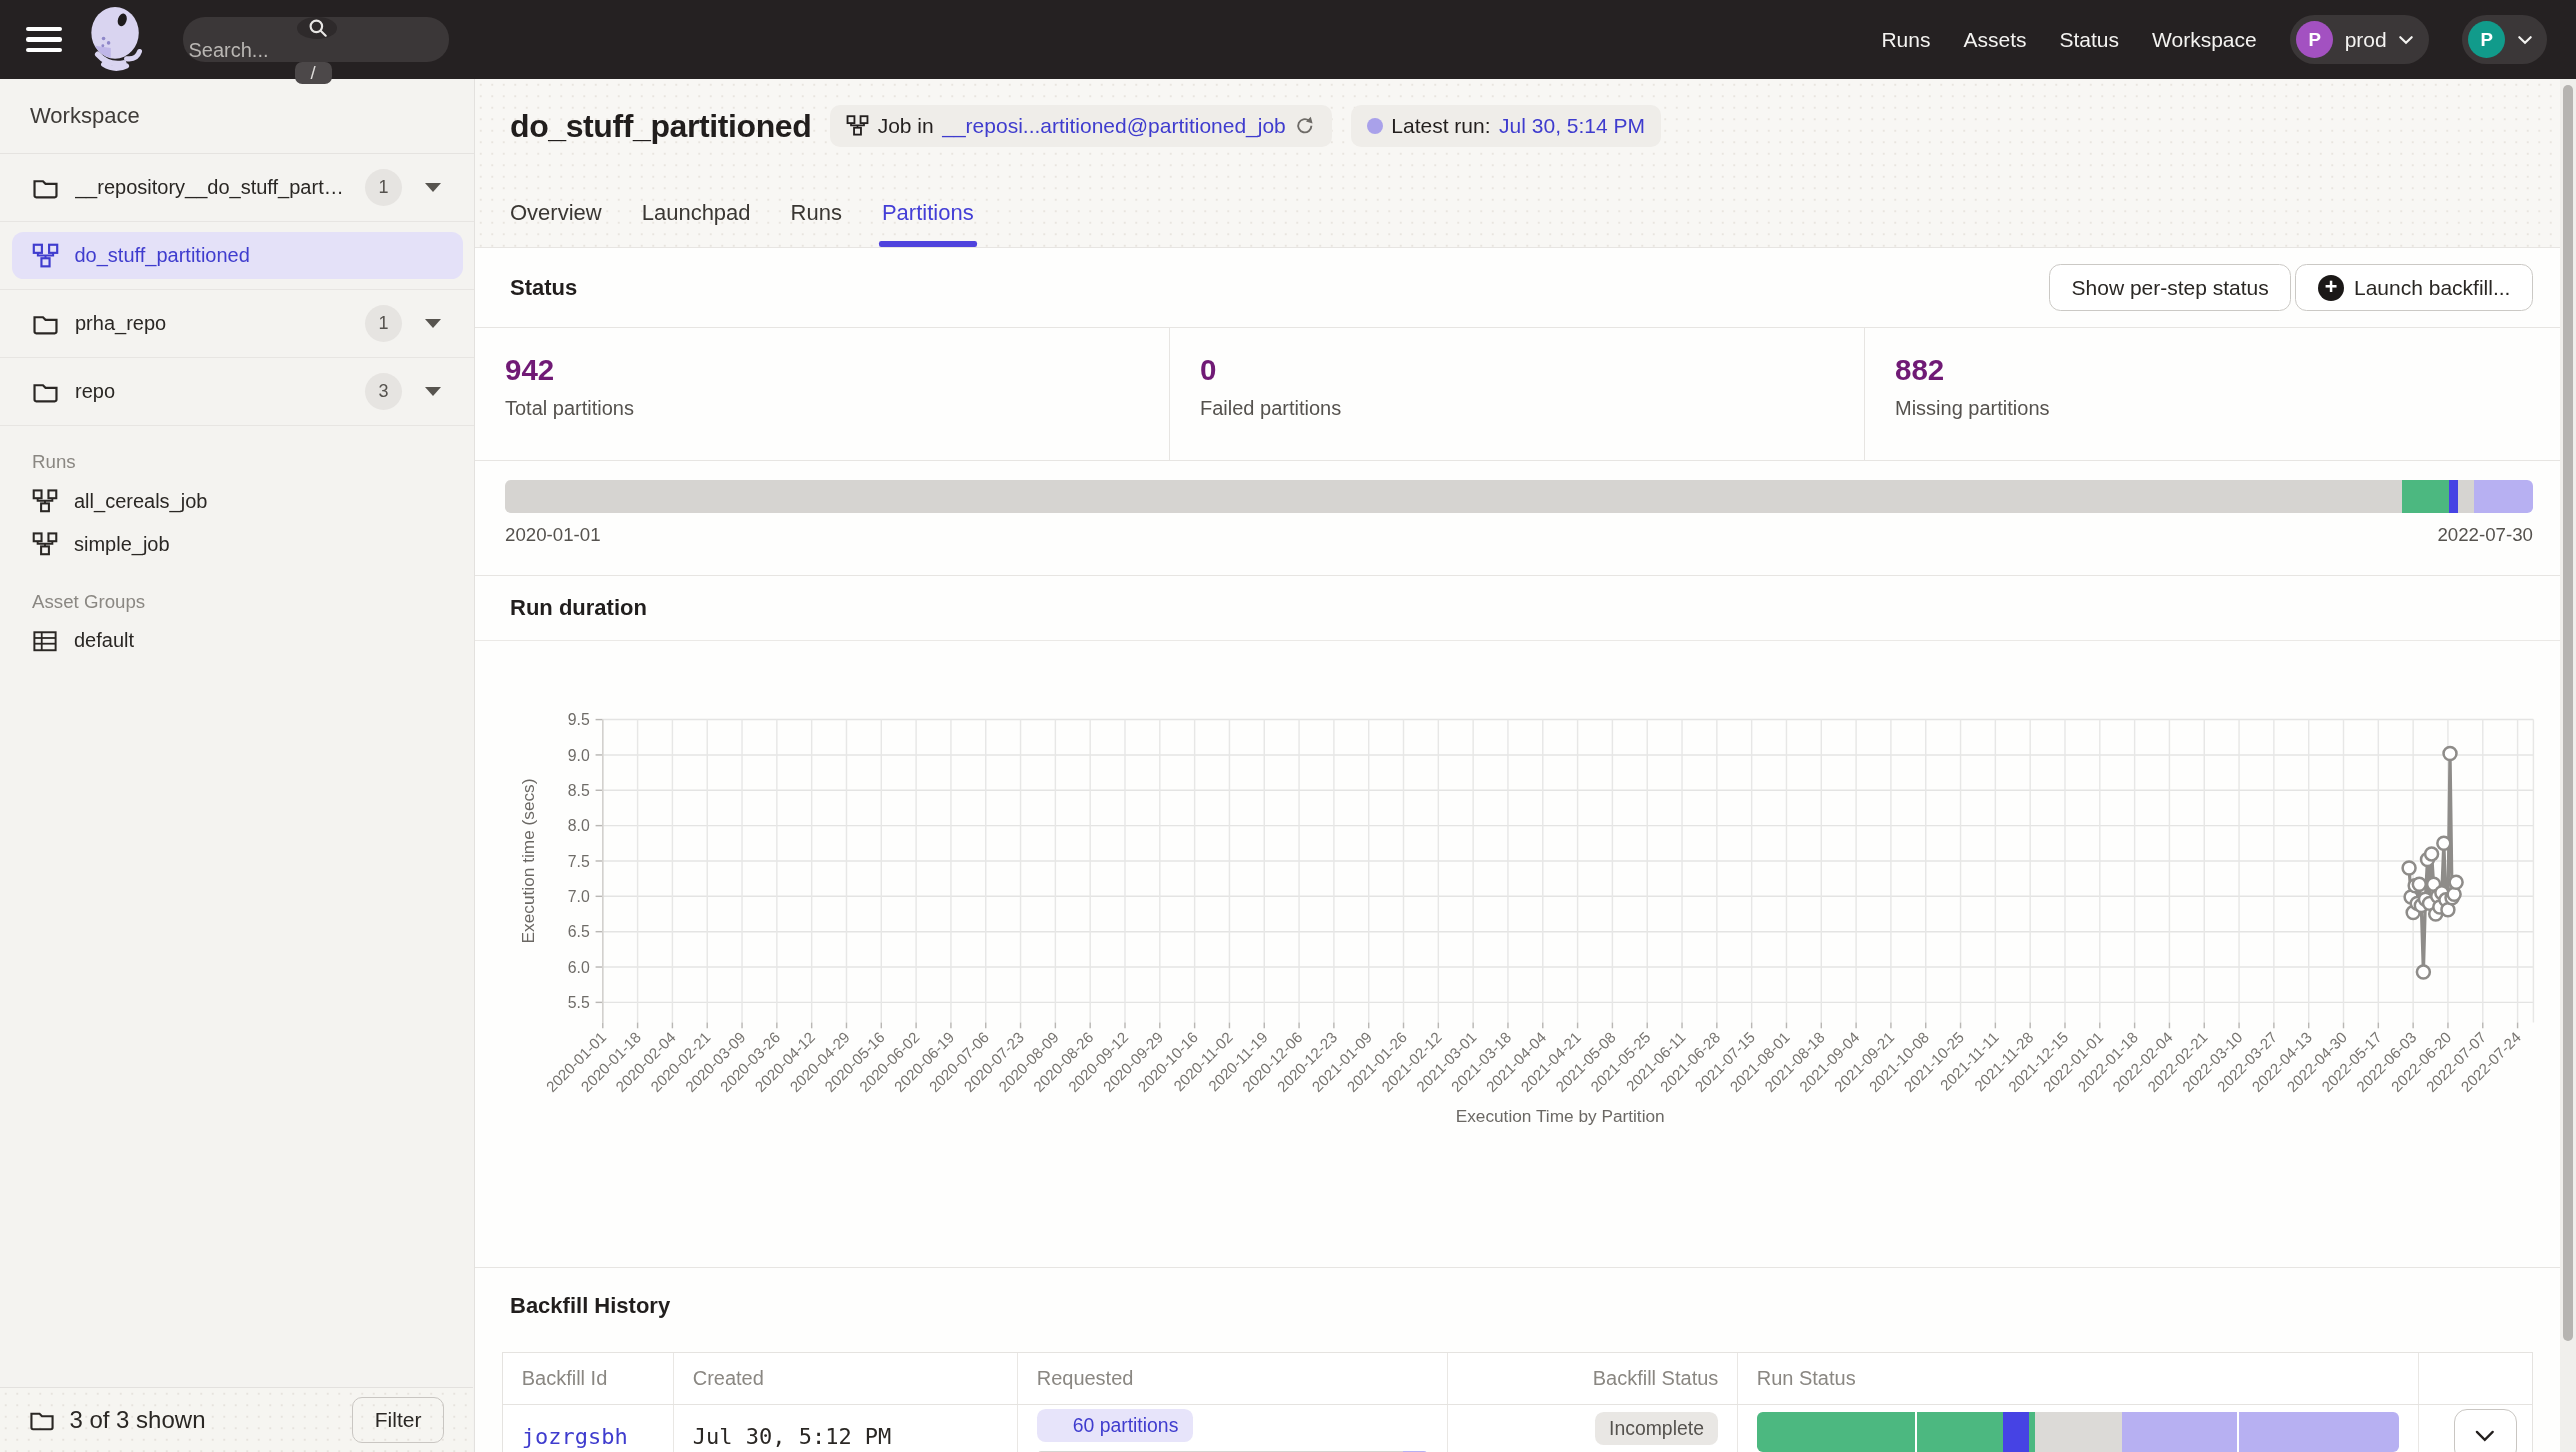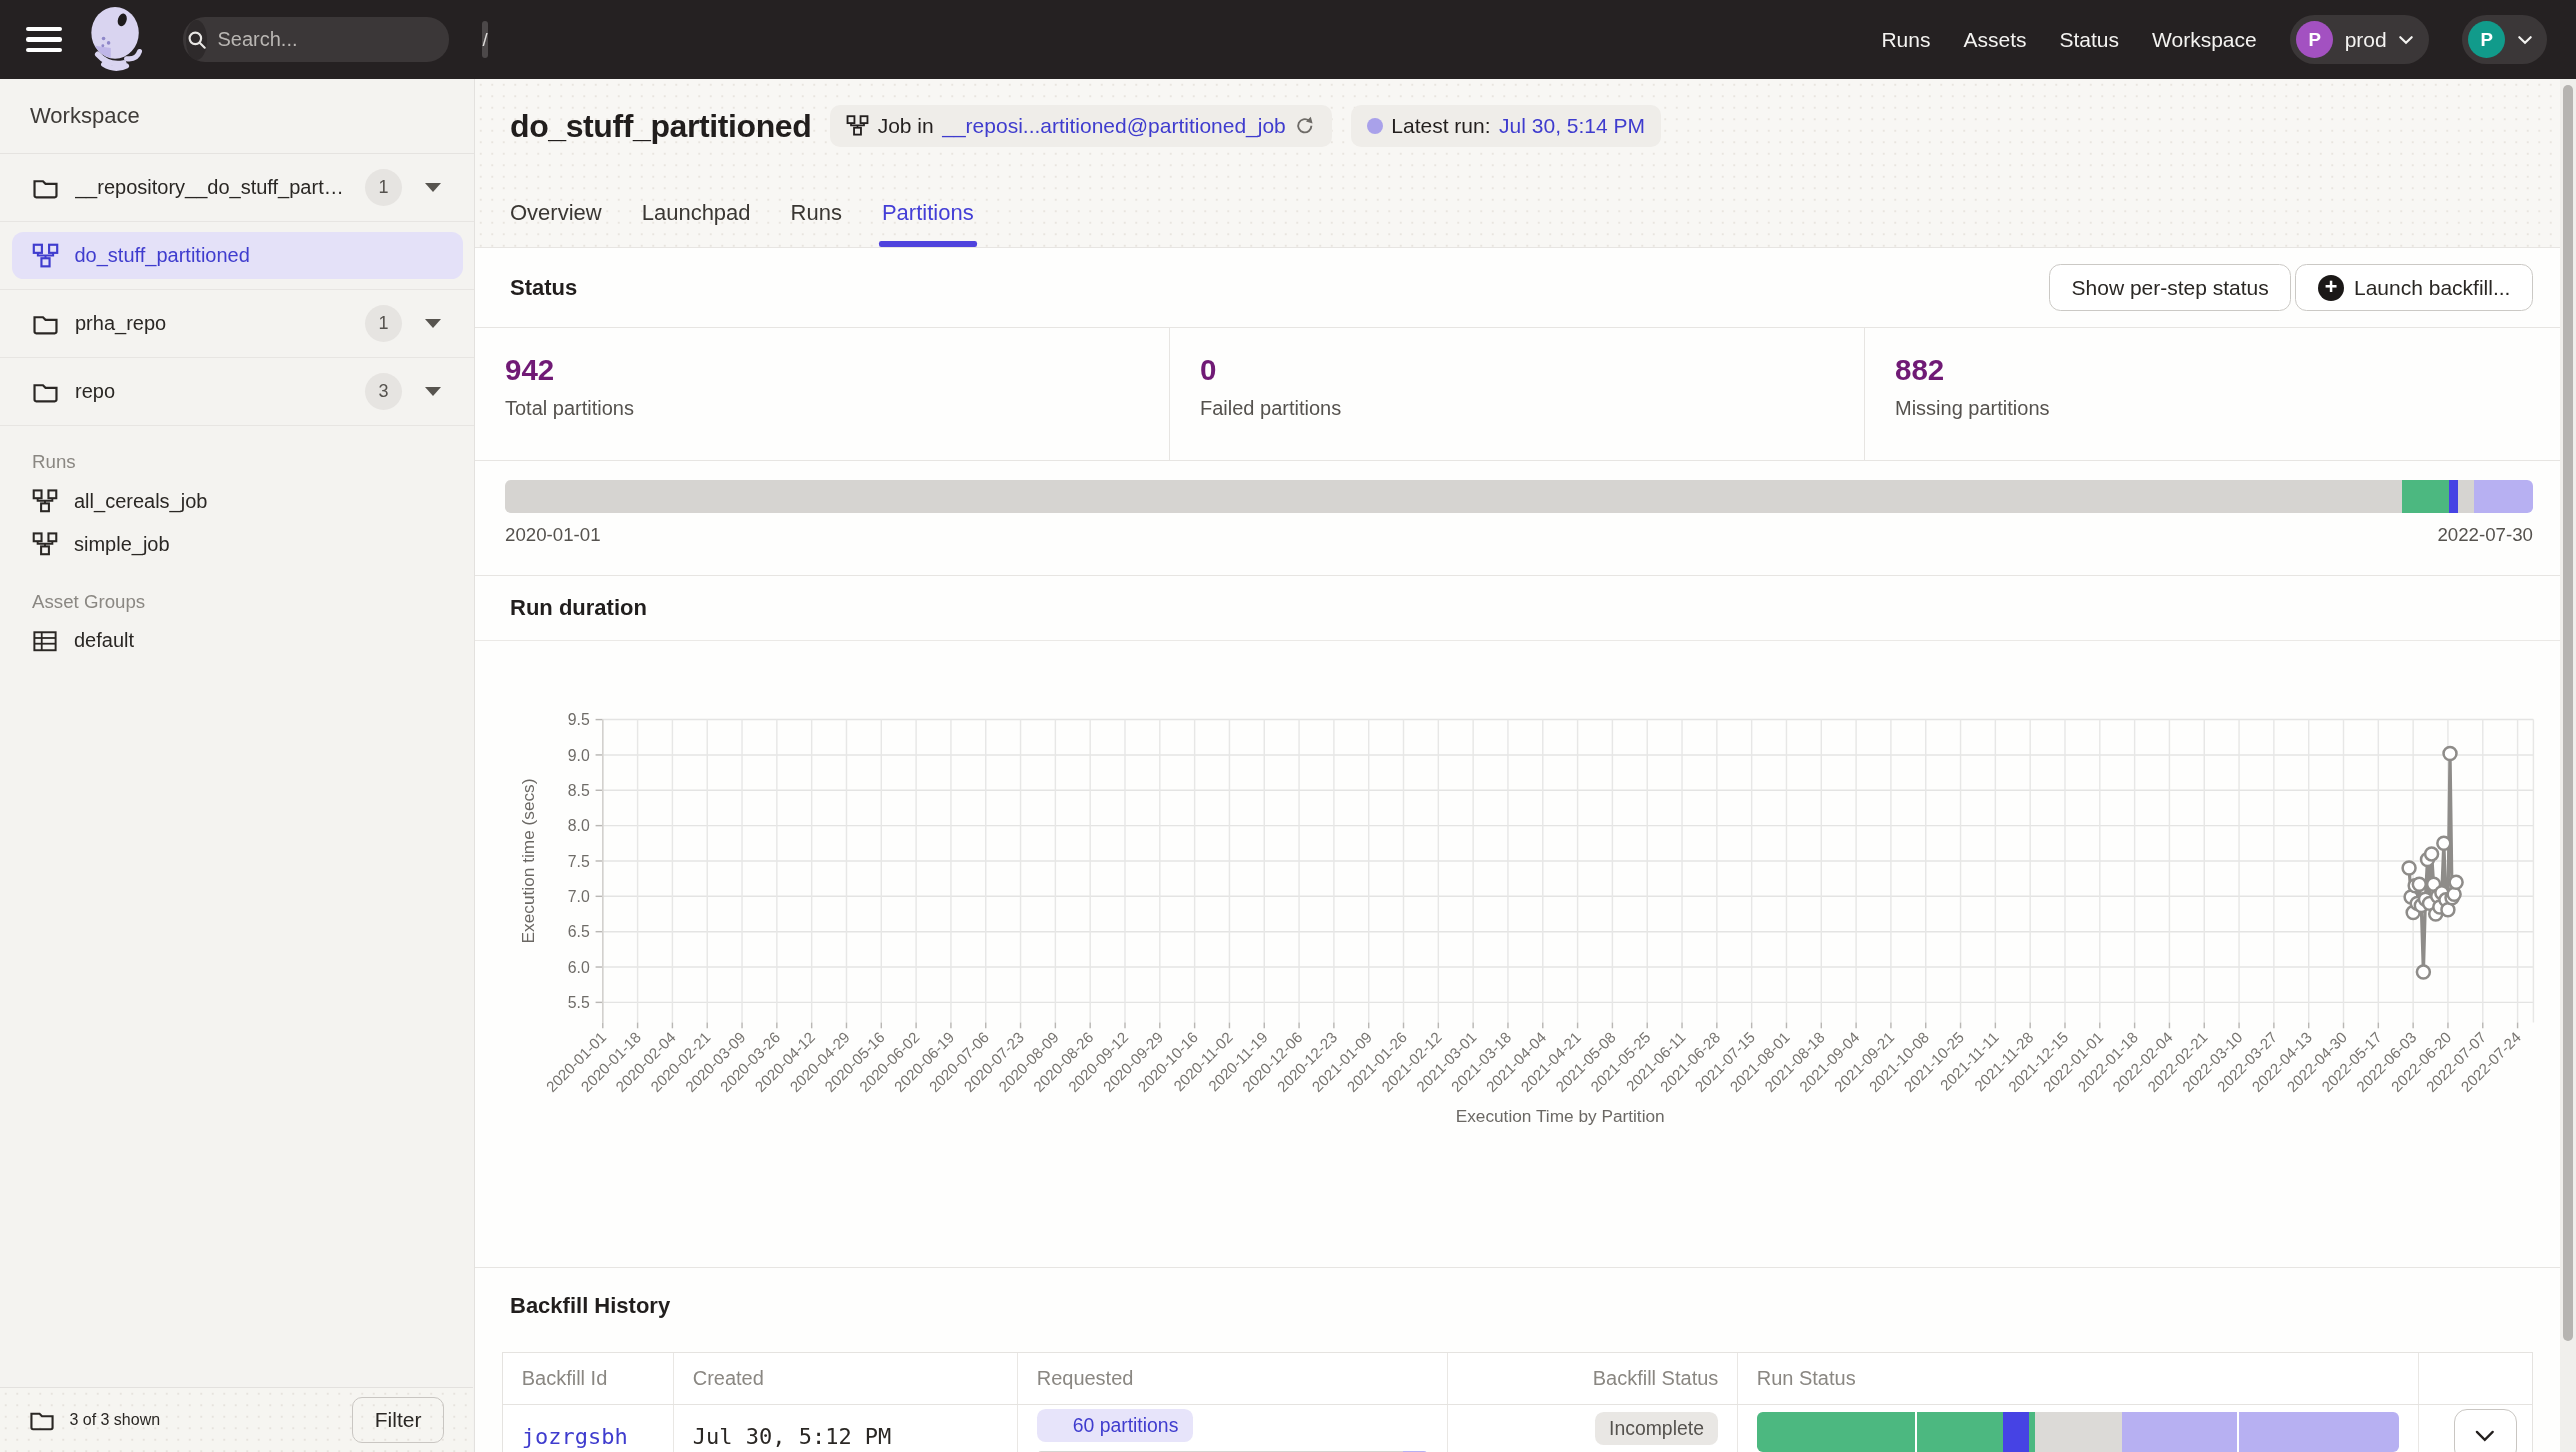--- a/index.html
+++ b/index.html
@@ -6,21 +6,21 @@
   html,body { width:2576px; height:1452px; overflow:hidden; background:#FAF9F7;
               font-family:"Liberation Sans", sans-serif; color:#231F1E; }
 
   
   #topbar { position:absolute; left:0; top:0; width:2576px; height:79px; background:#252122;
             display:flex; align-items:center; z-index:50; }
   #hamburger { margin-left:26px; width:36px; cursor:pointer; }
   #hamburger div { height:4.3px; background:#FFFFFF; border-radius:2.2px; margin:6.5px 0; }
   #logo { margin-left:20px; width:69px; height:72px; }
   #searchbox { margin-left:32px; width:266px; height:45px; background:#3B3738; border-radius:22px;
-               display:flex; align-items:center; }
+               display:flex; align-items:center;flex-direction:column; }
   #search-icon-wrap { width:40px; height:40px; margin-left:2.9px; border-radius:50%; background:#2E2A2B;
                display:flex; align-items:center; justify-content:center; }
   #searchbox input { flex:1; background:transparent; border:none; outline:none; color:#C9C6C3;
                font-size:20px; margin-left:10px; font-family:"Liberation Sans",sans-serif; }
   #searchbox input::placeholder { color:#B9B6B3; }
   .kbd { width:37px; height:37px; margin-right:5.8px; background:#4C4849; border-radius:7.2px;
          color:#DEDCDA; font-size:18.7px; display:flex; align-items:center; justify-content:center; }
   #topbar-right { margin-left:auto; margin-right:29px; display:flex; align-items:center; gap:33px; }
   .navlink { color:#F4F3F1; font-size:21px; font-weight:500; cursor:pointer; }
   .tb-pill { background:#3B3738; border-radius:24.5px; height:49px; display:flex; align-items:center;
@@ -53,21 +53,21 @@
   .side-section { margin-top:18.7px; padding-left:32px; font-size:18.7px; color:#8A8782; height:35px;
                   display:flex; align-items:center; }
   .side-sub { height:43px; display:flex; align-items:center; padding-left:32px; cursor:pointer; }
   .side-sub .icon { width:26px; height:24.5px; color:#2A2724; }
   .side-sub .lbl { margin-left:16px; font-size:20px; color:#2A2724; }
   #side-footer { position:absolute; left:0; bottom:0; width:473px; height:65px;
                  border-top:1.4px solid #E3E1DE; background:#F6F5F1;
                  background-image:radial-gradient(circle,#E6E3DD 1.2px,transparent 1.3px);
                  background-size:11.5px 11.5px; display:flex; align-items:center; padding:0 29px; }
   #side-footer .icon { width:26px; height:24.5px; color:#2A2724; }
-  #side-footer .lbl { margin-left:14.4px; font-size:16px; color:#2A2724; }
+  #side-footer .lbl { margin-left:14.4px; font-size:24px; color:#2A2724; }
   #filter-btn { margin-left:auto; height:46px; padding:0 21.6px; border:1.4px solid #C9C6C2;
                 border-radius:10px; background:transparent; font-size:21px; color:#2A2724;
                 cursor:pointer; font-family:"Liberation Sans",sans-serif; }
 
   
   #main { position:absolute; left:475px; top:79px; width:2101px; height:1373px; background:#FEFEFD; }
   #header-band { position:absolute; left:0; top:0; width:2101px; height:169px; background:#F8F7F4;
                  background-image:radial-gradient(circle,#E8E5DF 1.2px,transparent 1.3px);
                  background-size:11.5px 11.5px; border-bottom:1.4px solid #E7E5E2; }
   #title-row { position:absolute; left:35px; top:26px; display:flex; align-items:center; gap:18.7px; }

